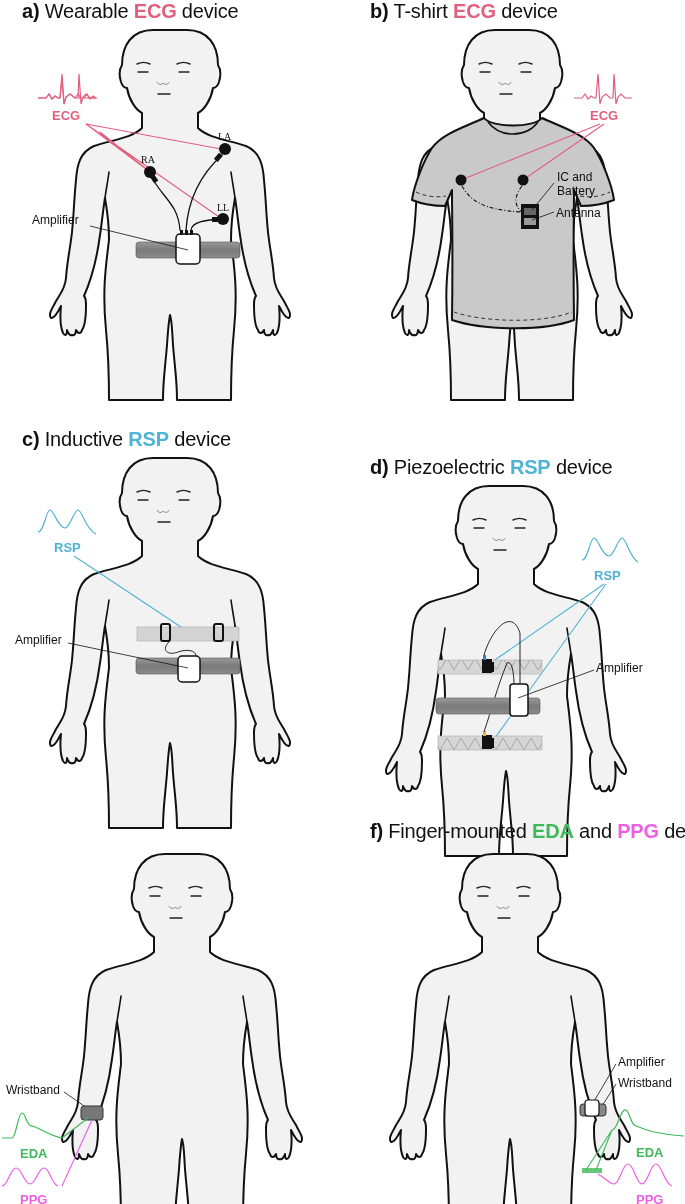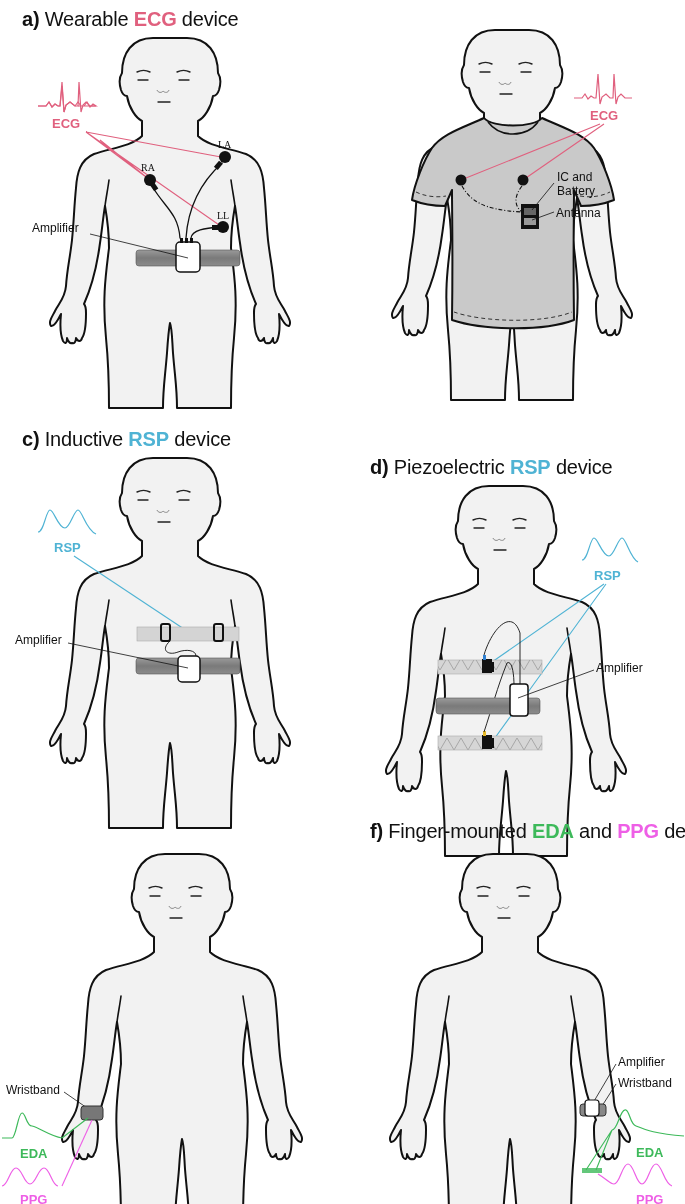--- a/index.html
+++ b/index.html
@@ -41,21 +41,21 @@
       <path class="face" d="M155 64 C159 62 164 62 168 64"></path>
       <path class="face" d="M178 64 C182 62 187 62 191 64" transform="translate(17,0)"></path>
       <path class="face" d="M156 72 L166 72"></path>
       <path class="face" d="M197 72 L207 72" transform="translate(0,0)"></path>
       <path class="nose" d="M175 82 C176 85 180 85 181 83 C183 85 186 85 187 82"></path>
       <path class="face" d="M176 94 L188 94"></path>
     </g>
   </defs>
 </svg>
 
-<div class="panel" style="left:0; top:8px;">
+<div class="panel" style="left:0; top:0;">
   <div class="panel-title">
     <b>a)</b>
     <span>Wearable</span>
     <span class="hl" style="color:#e0607e">ECG</span>
     <span>device</span>
   </div>
   <svg width="342" height="400">
     <use href="#figure" transform="translate(-18,0)"></use>
 
     <g>
@@ -90,20 +90,26 @@
     <rect x="176" y="234" width="24" height="30" rx="4" fill="#fff" stroke="#111" stroke-width="1.5"></rect>
     <rect x="180" y="230" width="3" height="5" fill="#111"></rect>
       <rect x="185" y="230" width="3" height="5" fill="#111"></rect>
       <rect x="190" y="230" width="3" height="5" fill="#111"></rect>
     <text class="lbl" x="32" y="224">Amplifier</text>
     <path d="M90 226 L188 250" stroke="#111" stroke-width="0.8" fill="none"></path>
   </svg>
 </div>
 
 <div class="panel" style="left:342px; top:0;">
+  <div class="panel-title" style="left:28px">
+    <b>b)</b>
+    <span>T-shirt</span>
+    <span class="hl" style="color:#e0607e">ECG</span>
+    <span>device</span>
+  </div>
   <svg width="342" height="400">
     <use href="#figure" transform="translate(-18,0)"></use>
 
     <path d="M142 118 C120 128 100 134 90 148 C82 160 72 185 70 200 C80 204 92 206 103 206 L110 190 C110 215 111 250 110 320 C140 330 200 332 232 320 C231 250 232 215 232 190 L239 206 C250 206 262 204 272 200 C270 185 260 160 252 148 C242 134 222 128 200 118 C192 128 150 128 142 118 Z" fill="#c9c9c9" stroke="#111" stroke-width="2" stroke-linejoin="round"></path>
     <path d="M146 122 C158 138 184 138 196 122" fill="none" stroke="#111" stroke-width="1.6"></path>
     <path d="M74 192 C82 196 94 198 104 196" fill="none" stroke="#333" stroke-width="1" stroke-dasharray="4 3"></path>
     <path d="M238 196 C250 198 260 196 268 192" fill="none" stroke="#333" stroke-width="1" stroke-dasharray="4 3"></path>
     <path d="M112 312 C140 322 200 324 230 312" fill="none" stroke="#333" stroke-width="1" stroke-dasharray="4 3"></path>
 
     <path d="M232 98 L240 98 L243 94 L246 99 L249 96 L252 98 L254 98 L256 74 L258 104 L260 97 L264 94 L268 98 L271 98 L272 74 L274 104 L276 97 L279 94 L283 98 L290 98" fill="none" stroke="#e0607e" stroke-width="1.2"></path>

